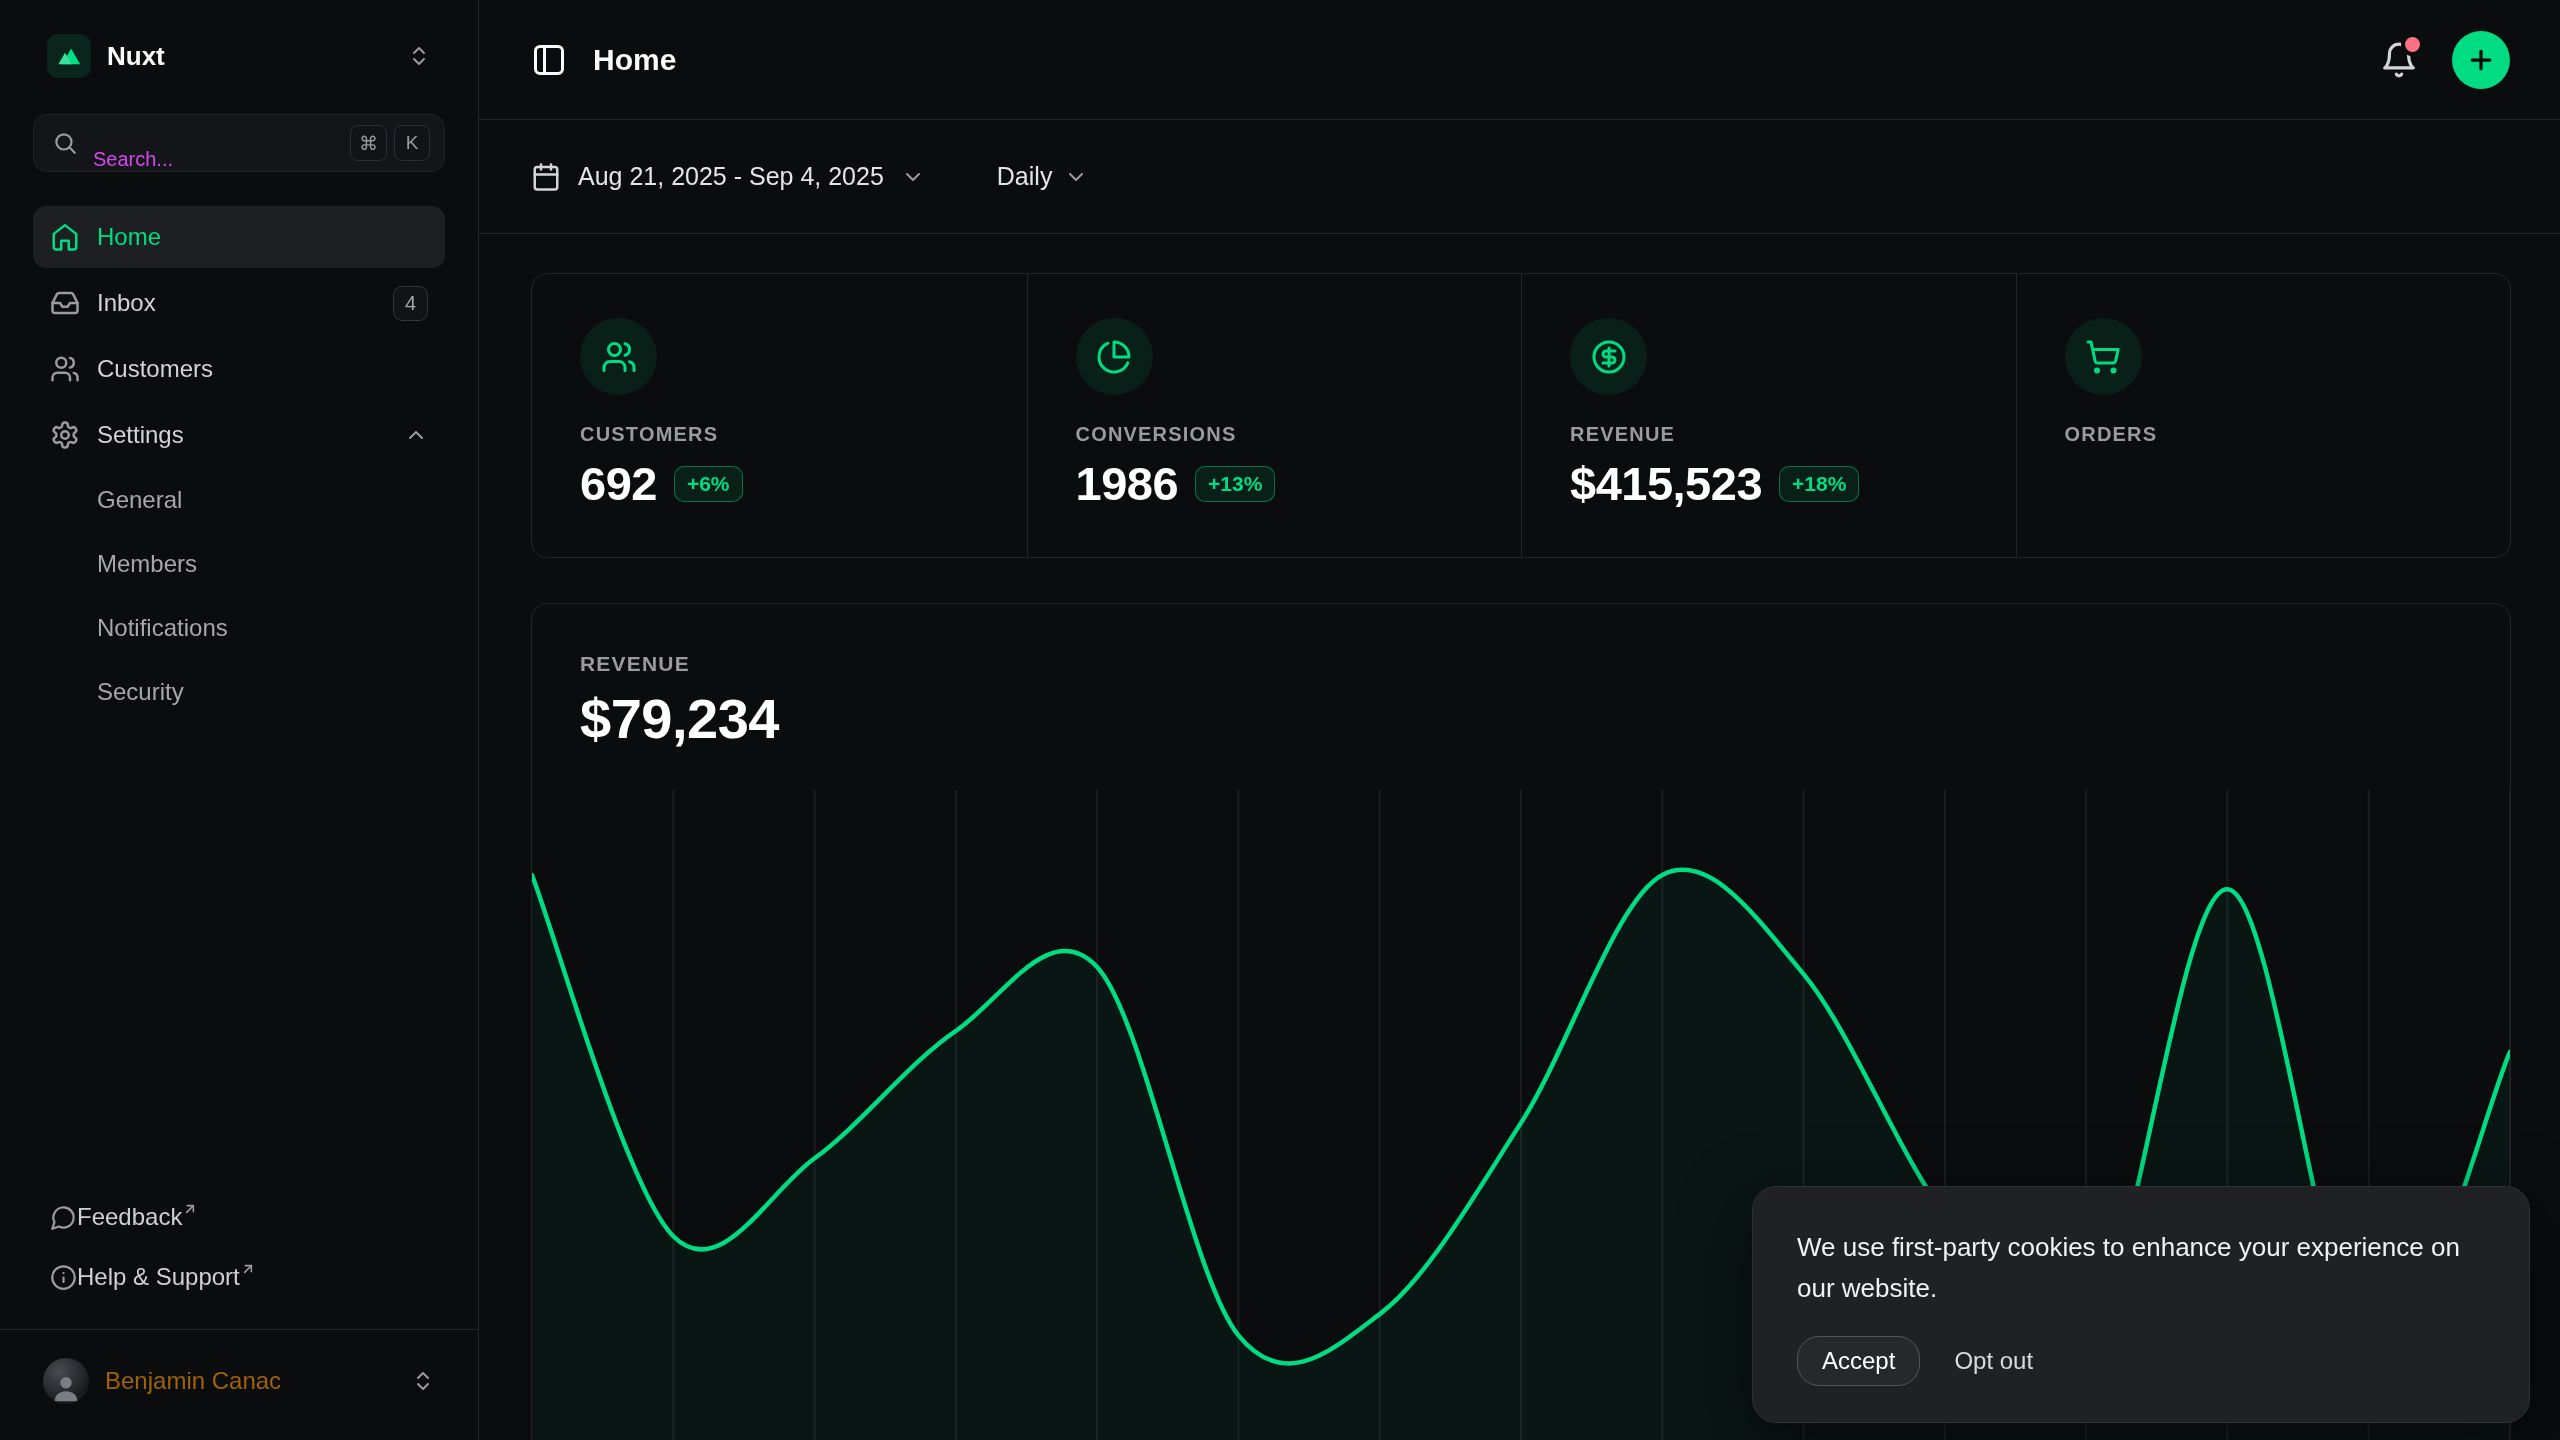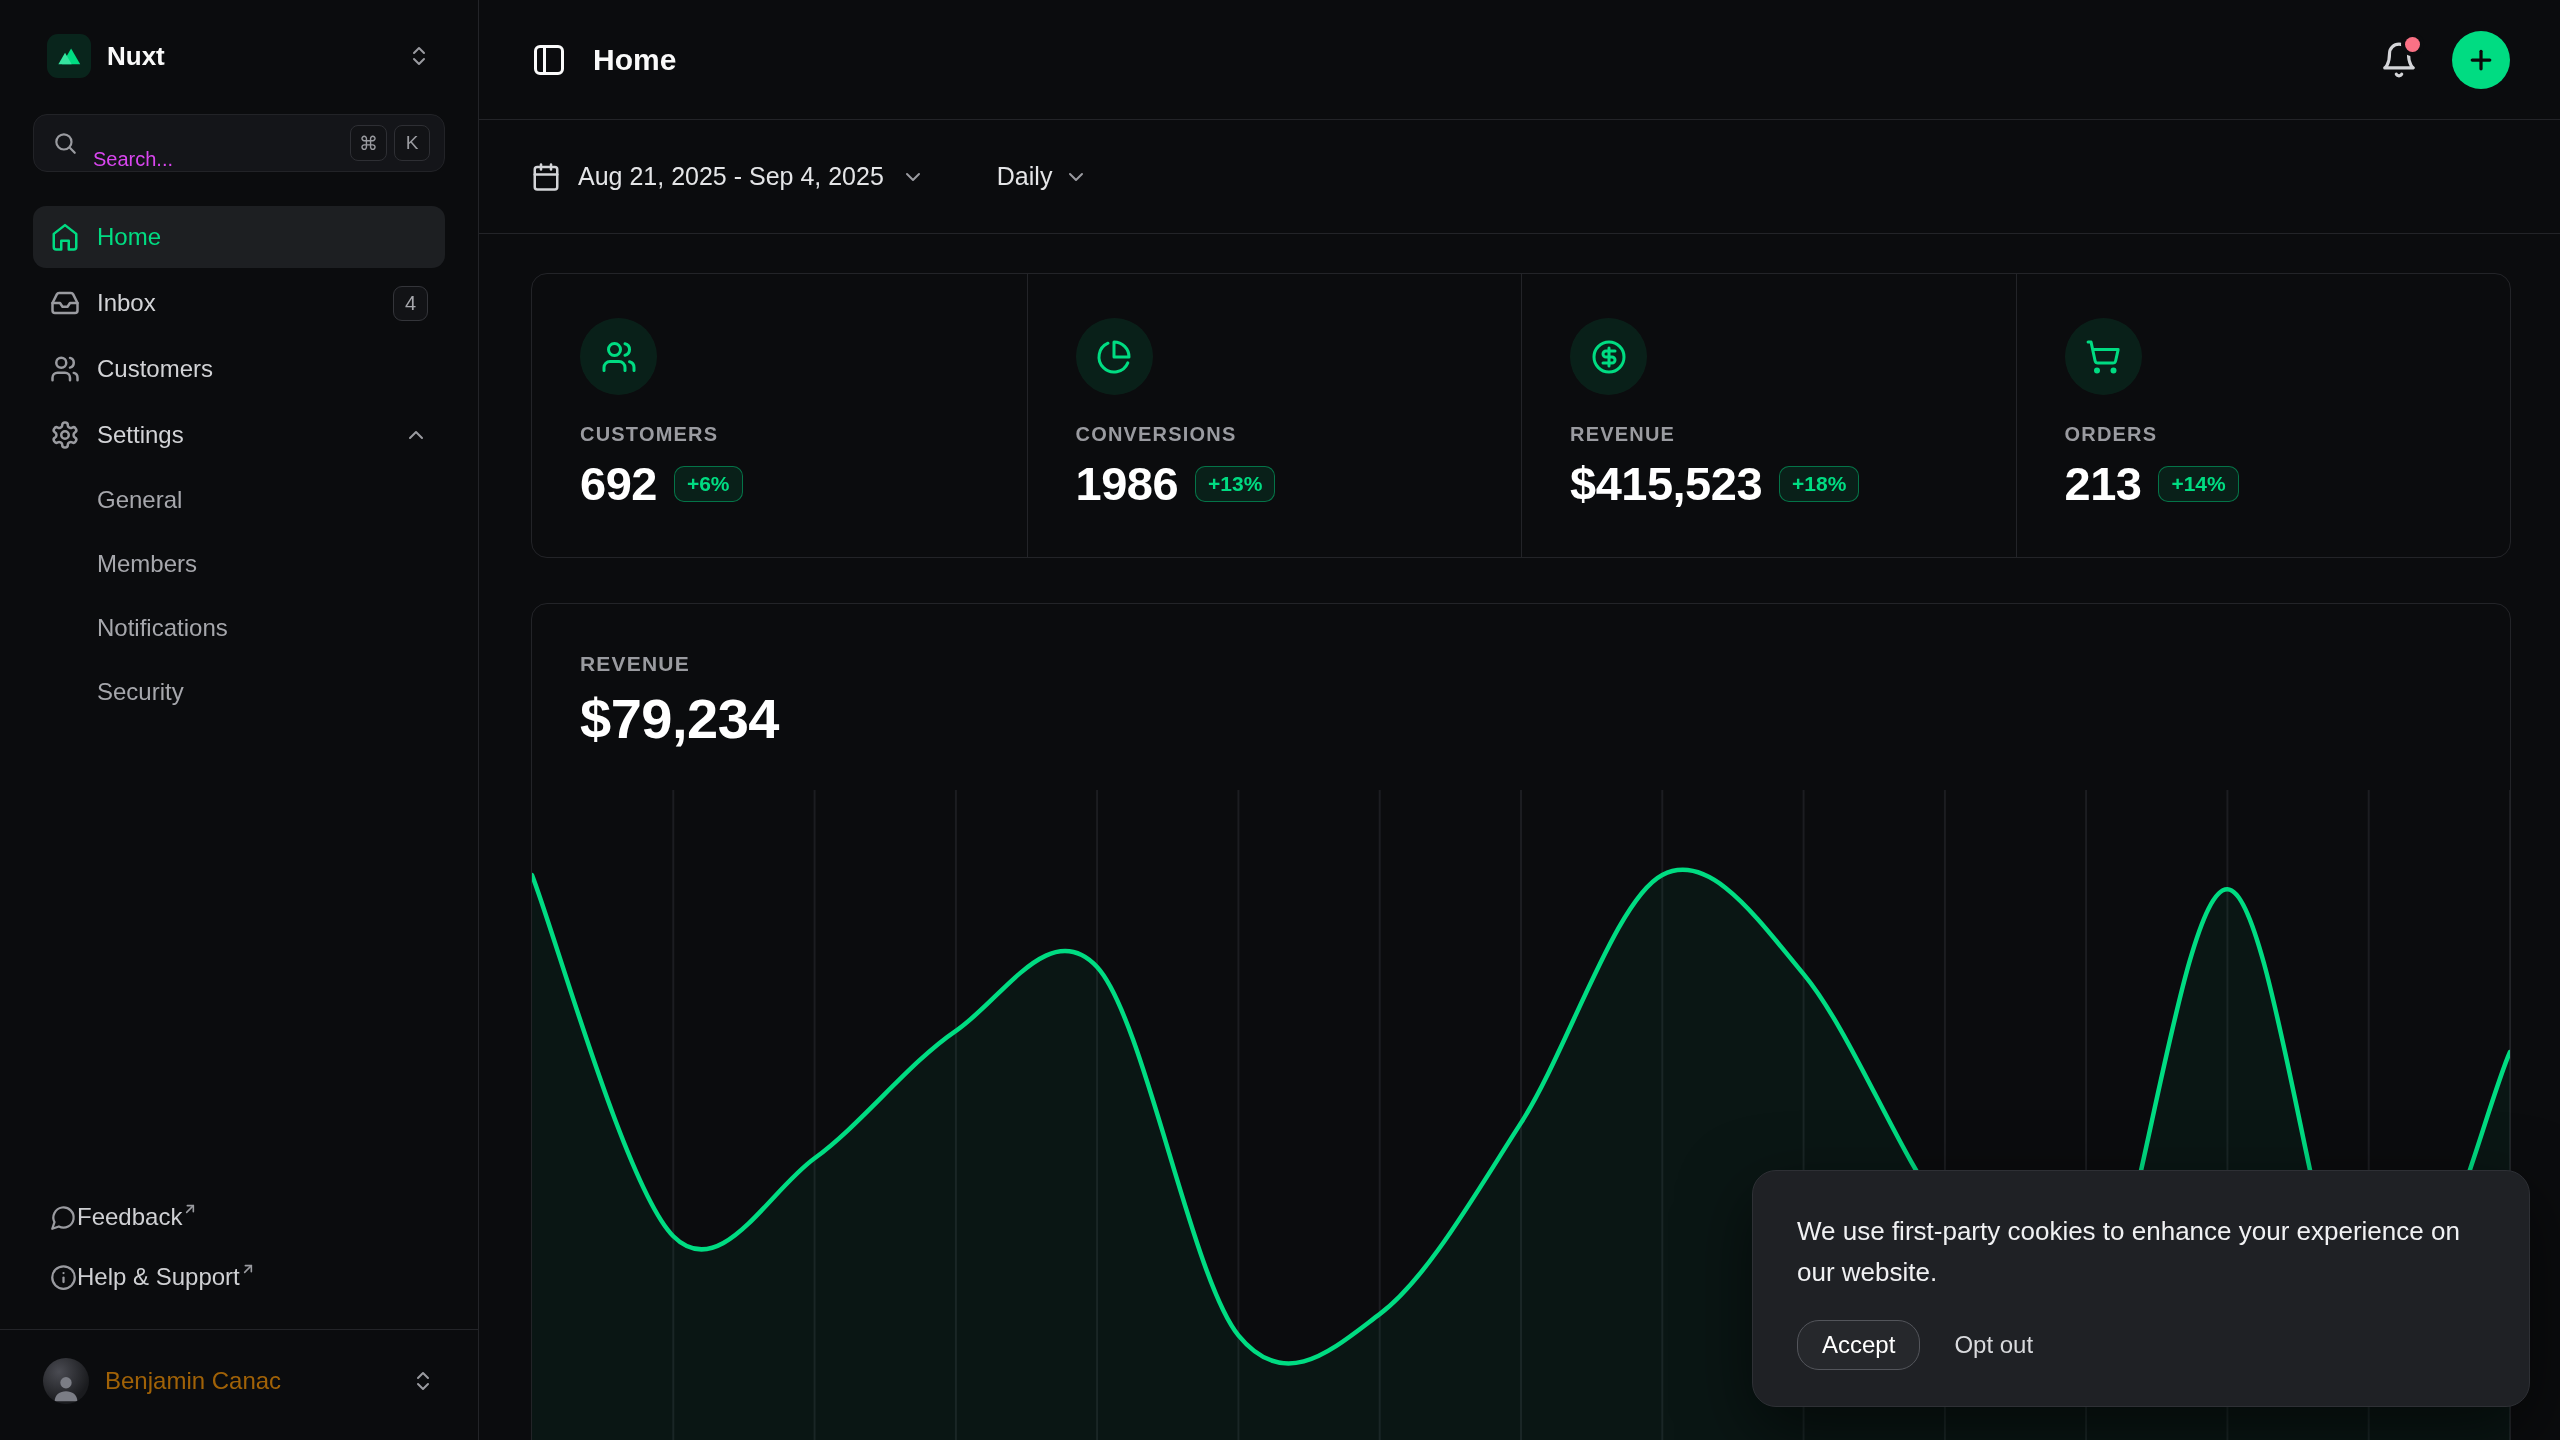--- a/index.html
+++ b/index.html
@@ -147,21 +147,21 @@
     height:1010px; position:relative; overflow:hidden;
   }
   .rev-head{ padding:48px 48px 0; }
   .rev-label{ font-size:21px; font-weight:600; letter-spacing:1.2px; color:#9a9ba0; }
   .rev-value{ margin-top:10px; font-size:56px; font-weight:700; color:#ffffff; letter-spacing:-0.5px; }
   .chart-wrap{ position:absolute; left:0; right:0; top:186px; bottom:0; }
   .chart-wrap svg{ width:100%; height:100%; }
 
   
   .cookie-banner{
-    position:fixed; right:30px; bottom:33px; width:778px;
+    position:fixed; right:30px; bottom:17px; width:778px;
     background:#1f2125; border:1px solid #2e3035; border-radius:24px;
     padding:40px 44px 36px; box-shadow:0 24px 70px rgba(0,0,0,0.55);
     z-index:10;
   }
   .cookie-text{ font-size:26px; line-height:1.55; color:#f0f1f3; }
   .cookie-actions{ margin-top:28px; display:flex; align-items:center; gap:34px; }
   .cookie-accept{
     font-family:inherit; font-size:24px; font-weight:500; color:#ffffff;
     background:#26282c; border:1px solid #53555b; border-radius:22px;
     padding:10px 24px; cursor:pointer;
@@ -431,24 +431,20 @@
 
       <div class="stat-cell">
         <div class="stat-icon-circle">
           <svg width="36" height="36" viewBox="0 0 24 24" fill="none" stroke="currentColor" stroke-width="2" stroke-linecap="round" stroke-linejoin="round">
               <circle cx="8" cy="21" r="1"></circle>
               <circle cx="19" cy="21" r="1"></circle>
               <path d="M2.05 2.05h2l2.66 12.42a2 2 0 0 0 2 1.58h9.78a2 2 0 0 0 1.95-1.57l1.65-7.43H5.12"></path>
             </svg>
         </div>
         <div class="stat-label">ORDERS</div>
-        <div class="stat-value-row">
-          <span class="stat-value">213</span>
-          <span class="stat-delta">+14%</span>
-        </div>
       </div>
 
     </div>
 
     <div class="revenue-card">
       <div class="rev-head">
         <div class="rev-label">REVENUE</div>
         <div class="rev-value">$79,234</div>
       </div>
       <div class="chart-wrap">

